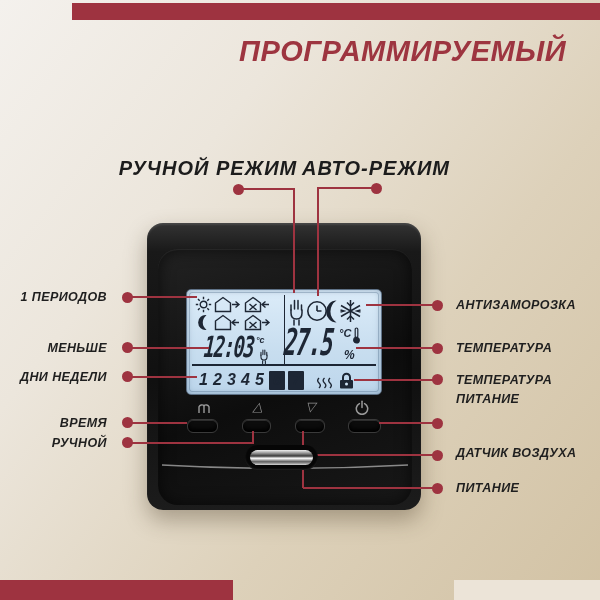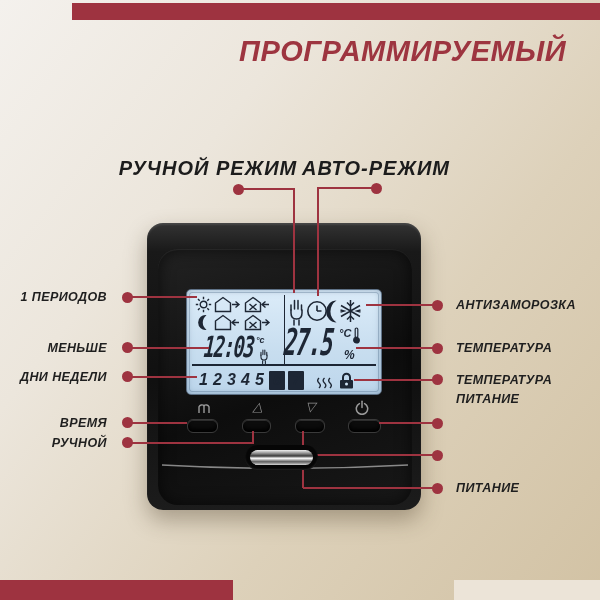--- a/index.html
+++ b/index.html
@@ -261,15 +261,16 @@
   <div class="abs lab l" style="top:290px">1 ПЕРИОДОВ</div>
   <div class="abs lab l" style="top:341px">МЕНЬШЕ</div>
   <div class="abs lab l" style="top:370px">ДНИ НЕДЕЛИ</div>
   <div class="abs lab l" style="top:416px">ВРЕМЯ</div>
   <div class="abs lab l" style="top:436px">РУЧНОЙ</div>
 
   <div class="abs lab r" style="top:298px">АНТИЗАМОРОЗКА</div>
   <div class="abs lab r" style="top:341px">ТЕМПЕРАТУРА</div>
   <div class="abs lab r" style="top:373px">ТЕМПЕРАТУРА</div>
   <div class="abs lab r" style="top:392px">ПИТАНИЕ</div>
+  <div class="abs lab r" style="top:446px">ДАТЧИК ВОЗДУХА</div>
   <div class="abs lab r" style="top:481px">ПИТАНИЕ</div>
 
 </div>
 
 </body></html>

